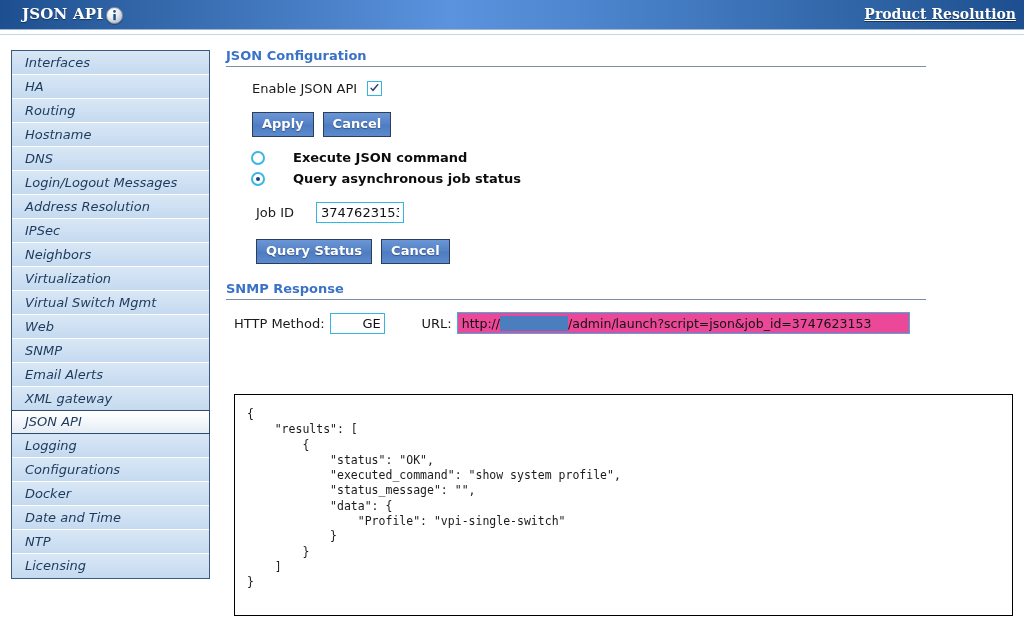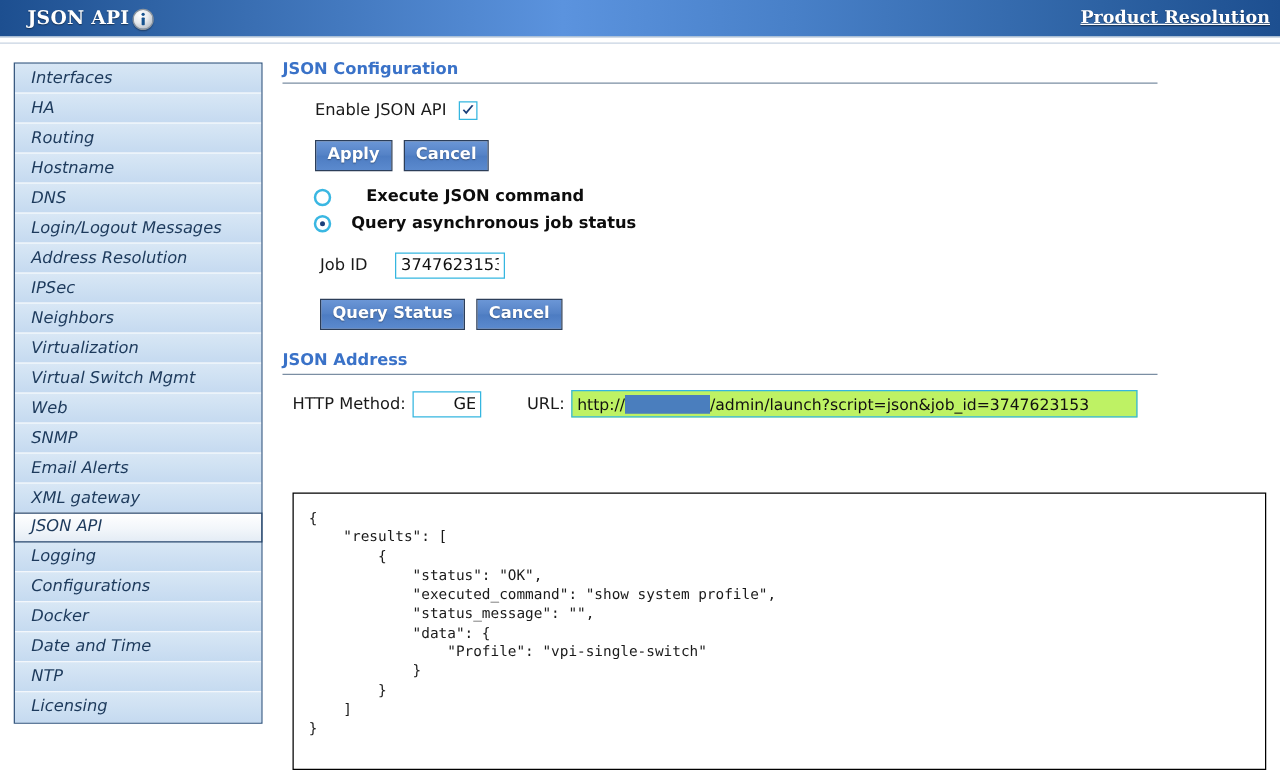--- a/index.html
+++ b/index.html
@@ -141,21 +141,21 @@
     background: #ffffff;
     font-family: "DejaVu Sans", "Liberation Sans", sans-serif;
     font-size: 13px;
     color: #111111;
     padding: 2px 4px;
     outline: none;
   }
 
   .url-box {
     border: 1px solid #35b6e0;
-    background: #bef264;
+    background: #ec4899;
     height: 22px;
     display: flex; align-items: center;
     padding: 0 4px;
     font-size: 12.5px;
     color: #111111;
     overflow: hidden;
     white-space: nowrap;
   }
   .redact {
     display: inline-block;
@@ -242,34 +242,34 @@
     <span class="btn" style="margin-left:9px;">Cancel</span>
   </div>
 
 
   <div class="row" style="margin-top:13px; margin-left:25px;">
     <span class="rdo"></span>
     <span class="lbl-bold" style="margin-left:28px;">Execute JSON command</span>
   </div>
   <div class="row" style="margin-top:6px; margin-left:25px;">
     <span class="rdo on"></span>
-    <span class="lbl-bold" style="margin-left:16px;">Query asynchronous job status</span>
+    <span class="lbl-bold" style="margin-left:28px;">Query asynchronous job status</span>
   </div>
 
   <div class="row" style="margin-top:16px; margin-left:30px;">
     <span class="lbl">Job ID</span>
     <input class="tinput" style="width: 88px; margin-left: 22px;" type="text" value="3747623153">
   </div>
 
   <div class="row" style="margin-top:16px; margin-left:30px;">
     <span class="btn">Query Status</span>
     <span class="btn" style="margin-left:9px;">Cancel</span>
   </div>
 
-  <div class="section-head" style="margin-top:17px;">JSON Address</div>
+  <div class="section-head" style="margin-top:17px;">SNMP Response</div>
 
   <div class="row" style="margin-top:12px; margin-left:8px;">
     <span class="lbl">HTTP Method:</span>
     <input class="tinput" style="width: 55px; margin-left: 5px; padding-left: 32px;" type="text" value="GET">
     <span class="lbl" style="margin-left:37px;text-align:center;">URL:</span>
     <span class="url-box" style="width:453px; margin-left:5px;">
       <span>http://</span>
         <span class="redact"></span>
         <span>/admin/launch?script=json&amp;job_id=3747623153</span>
     </span>

